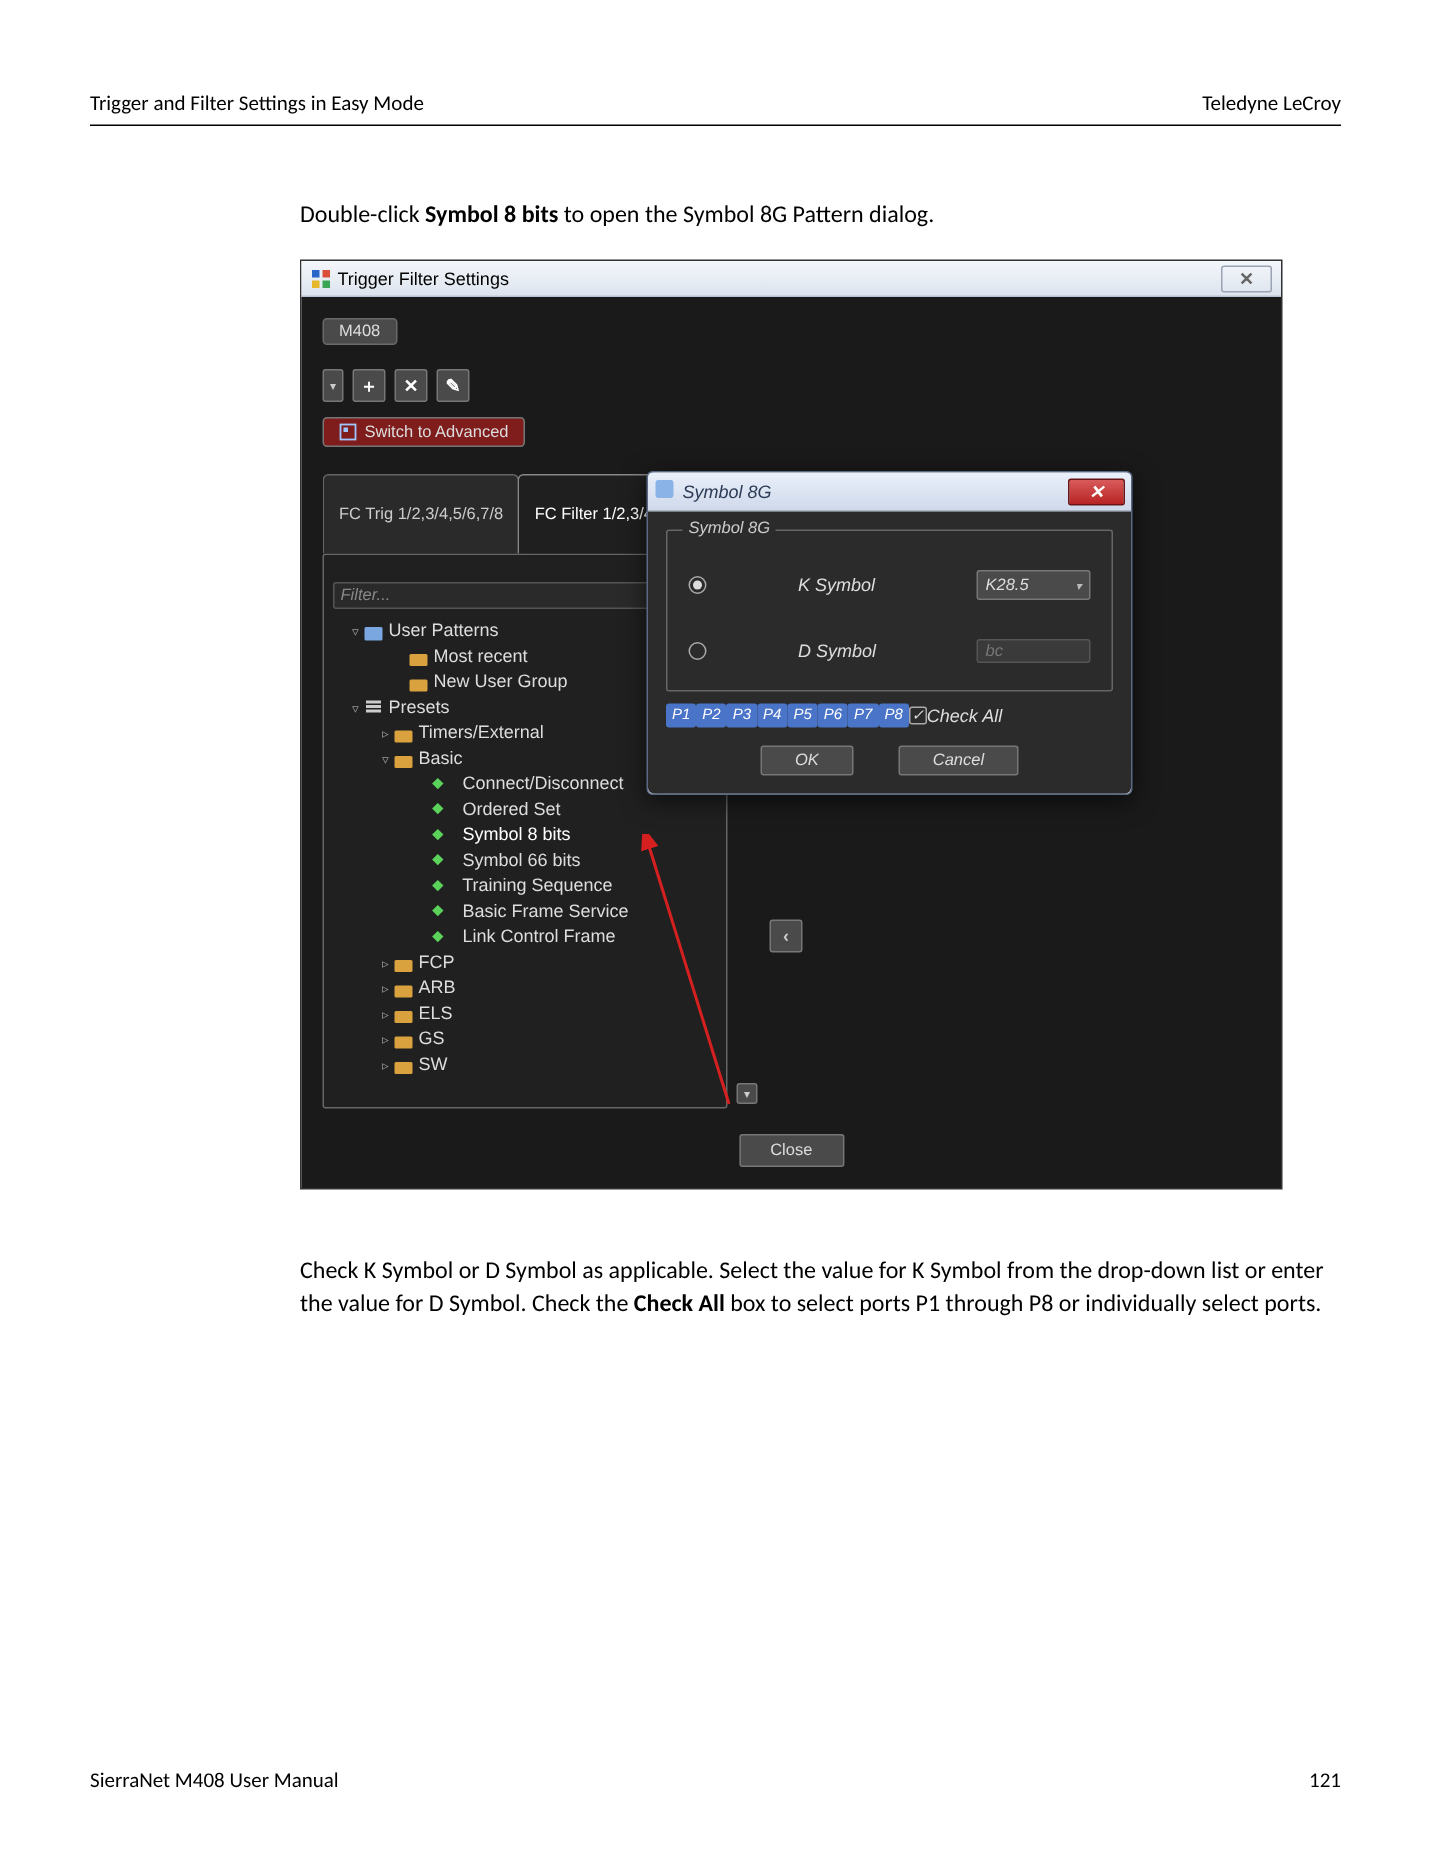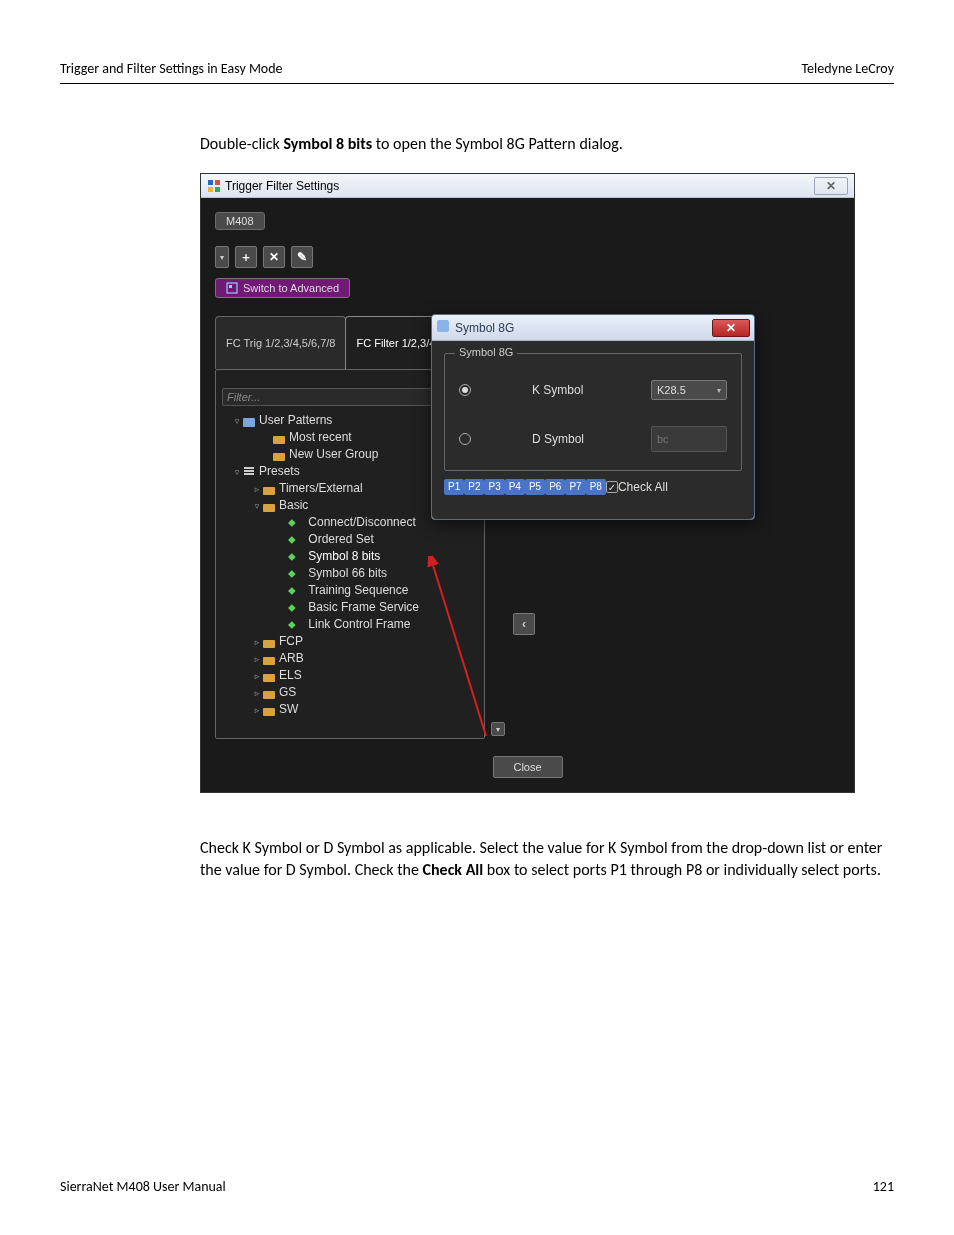--- a/index.html
+++ b/index.html
@@ -59,21 +59,21 @@
   .tool-dd{
     width:14px;height:22px;background:#4a4a4a;border:1px solid #777;border-radius:2px;
     display:flex;align-items:center;justify-content:center;color:#ccc;font-size:8px;
   }
   .tool-btn{
     width:22px;height:22px;background:#4a4a4a;border:1px solid #777;border-radius:2px;
     display:flex;align-items:center;justify-content:center;color:#fff;font-weight:bold;font-size:12px;
   }
   .switch-btn{
     display:inline-flex;align-items:center;gap:5px;
-    background:#701a75;border:1px solid #777;border-radius:3px;
+    background:#7f1d1d;border:1px solid #777;border-radius:3px;
     color:#ddd;padding:3px 10px;font-size:11px;margin-bottom:18px;
   }
   .switch-icon{width:12px;height:12px;}
   .tabs-row{display:flex;}
   .tabbtn{
     color:#ccc;font-size:11px;padding:20px 10px;border:1px solid #666;
     border-bottom:none;border-radius:4px 4px 0 0;margin-right:-1px;background:#2a2a2a;
   }
   .tabbtn.active{background:#1f1f1f;color:#fff;border-color:#888;}
   .tree-panel{
@@ -98,20 +98,21 @@
   .tree li.selected{color:#fff;}
   
   .red-arrow{position:absolute;pointer-events:none;left:225px;top:358px;}
   
   .popup{
     position:absolute;top:140px;left:230px;width:324px;
     border:1px solid #5a6a85;border-radius:4px;
     box-shadow:0 4px 16px rgba(0,0,0,.6);
     background:#d8dee8;
     font-size:12px;
+    font-style:italic;
   }
   .popup-title{
     height:26px;background:linear-gradient(#eaf0fb,#cfd9ea);
     display:flex;align-items:center;justify-content:space-between;
     padding:0 4px;border-bottom:1px solid #aab5c8;border-radius:4px 4px 0 0;
   }
   .popup-title-left{display:flex;align-items:center;gap:5px;color:#2c3b55;}
   .popup-close{
     width:38px;height:18px;background:linear-gradient(#d95b5b,#b82424);
     border:1px solid #6a1515;border-radius:2px;color:#fff;
@@ -123,21 +124,21 @@
   .symrow{display:flex;align-items:center;gap:14px;margin-bottom:26px;justify-content:space-between;}
   .radio{width:12px;height:12px;border-radius:50%;border:1.5px solid #aaa;display:inline-flex;align-items:center;justify-content:center;flex-shrink:0;}
   .radio.on::after{content:"";width:6px;height:6px;border-radius:50%;background:#ddd;}
   .combo{
     width:76px;height:20px;background:#4a4a4a;border:1px solid #777;color:#ddd;
     display:flex;align-items:center;padding:0 5px;font-size:11px;border-radius:2px;
     justify-content:space-between;
   }
   .combo .dd{font-size:8px;color:#bbb;}
   .textin{
-    width:76px;height:26px;background:#3a3a3a;border:1px solid #555;color:#777;
+    width:76px;height:16px;background:#3a3a3a;border:1px solid #555;color:#777;
     padding:0 5px;font-size:11px;border-radius:2px;display:flex;align-items:center;
   }
   .ports-row{display:flex;align-items:center;gap:0;margin-bottom:12px;}
   .port{
     background:#4a74c7;color:#fff;border-radius:2px;font-size:10px;
     padding:1px 4px;line-height:14px;
   }
   .chk{width:12px;height:12px;border:1.5px solid #aaa;border-radius:2px;display:inline-flex;align-items:center;justify-content:center;color:#ddd;font-size:10px;flex-shrink:0;}
   .chk.on::after{content:"✓";font-size:10px;}
   .popup-btns{display:flex;justify-content:center;gap:30px;}
@@ -333,20 +334,24 @@
         <span class="port">P2</span>
         <span class="port">P3</span>
         <span class="port">P4</span>
         <span class="port">P5</span>
         <span class="port">P6</span>
         <span class="port">P7</span>
         <span class="port">P8</span>
         <span class="chk on"></span>
         <span>Check All</span>
       </div>
+      <div class="popup-btns">
+        <div class="pbtn">OK</div>
+        <div class="pbtn">Cancel</div>
+      </div>
     </div>
   </div>
 
 </div>
 </div>
 
 <p class="body-para">
   <span>Check K Symbol or D Symbol as applicable. Select the value for K Symbol from the drop-down list or enter the value for D Symbol. Check the </span><b>Check All</b><span> box to select ports P1 through P8 or individually select ports.</span>
 </p>
 

